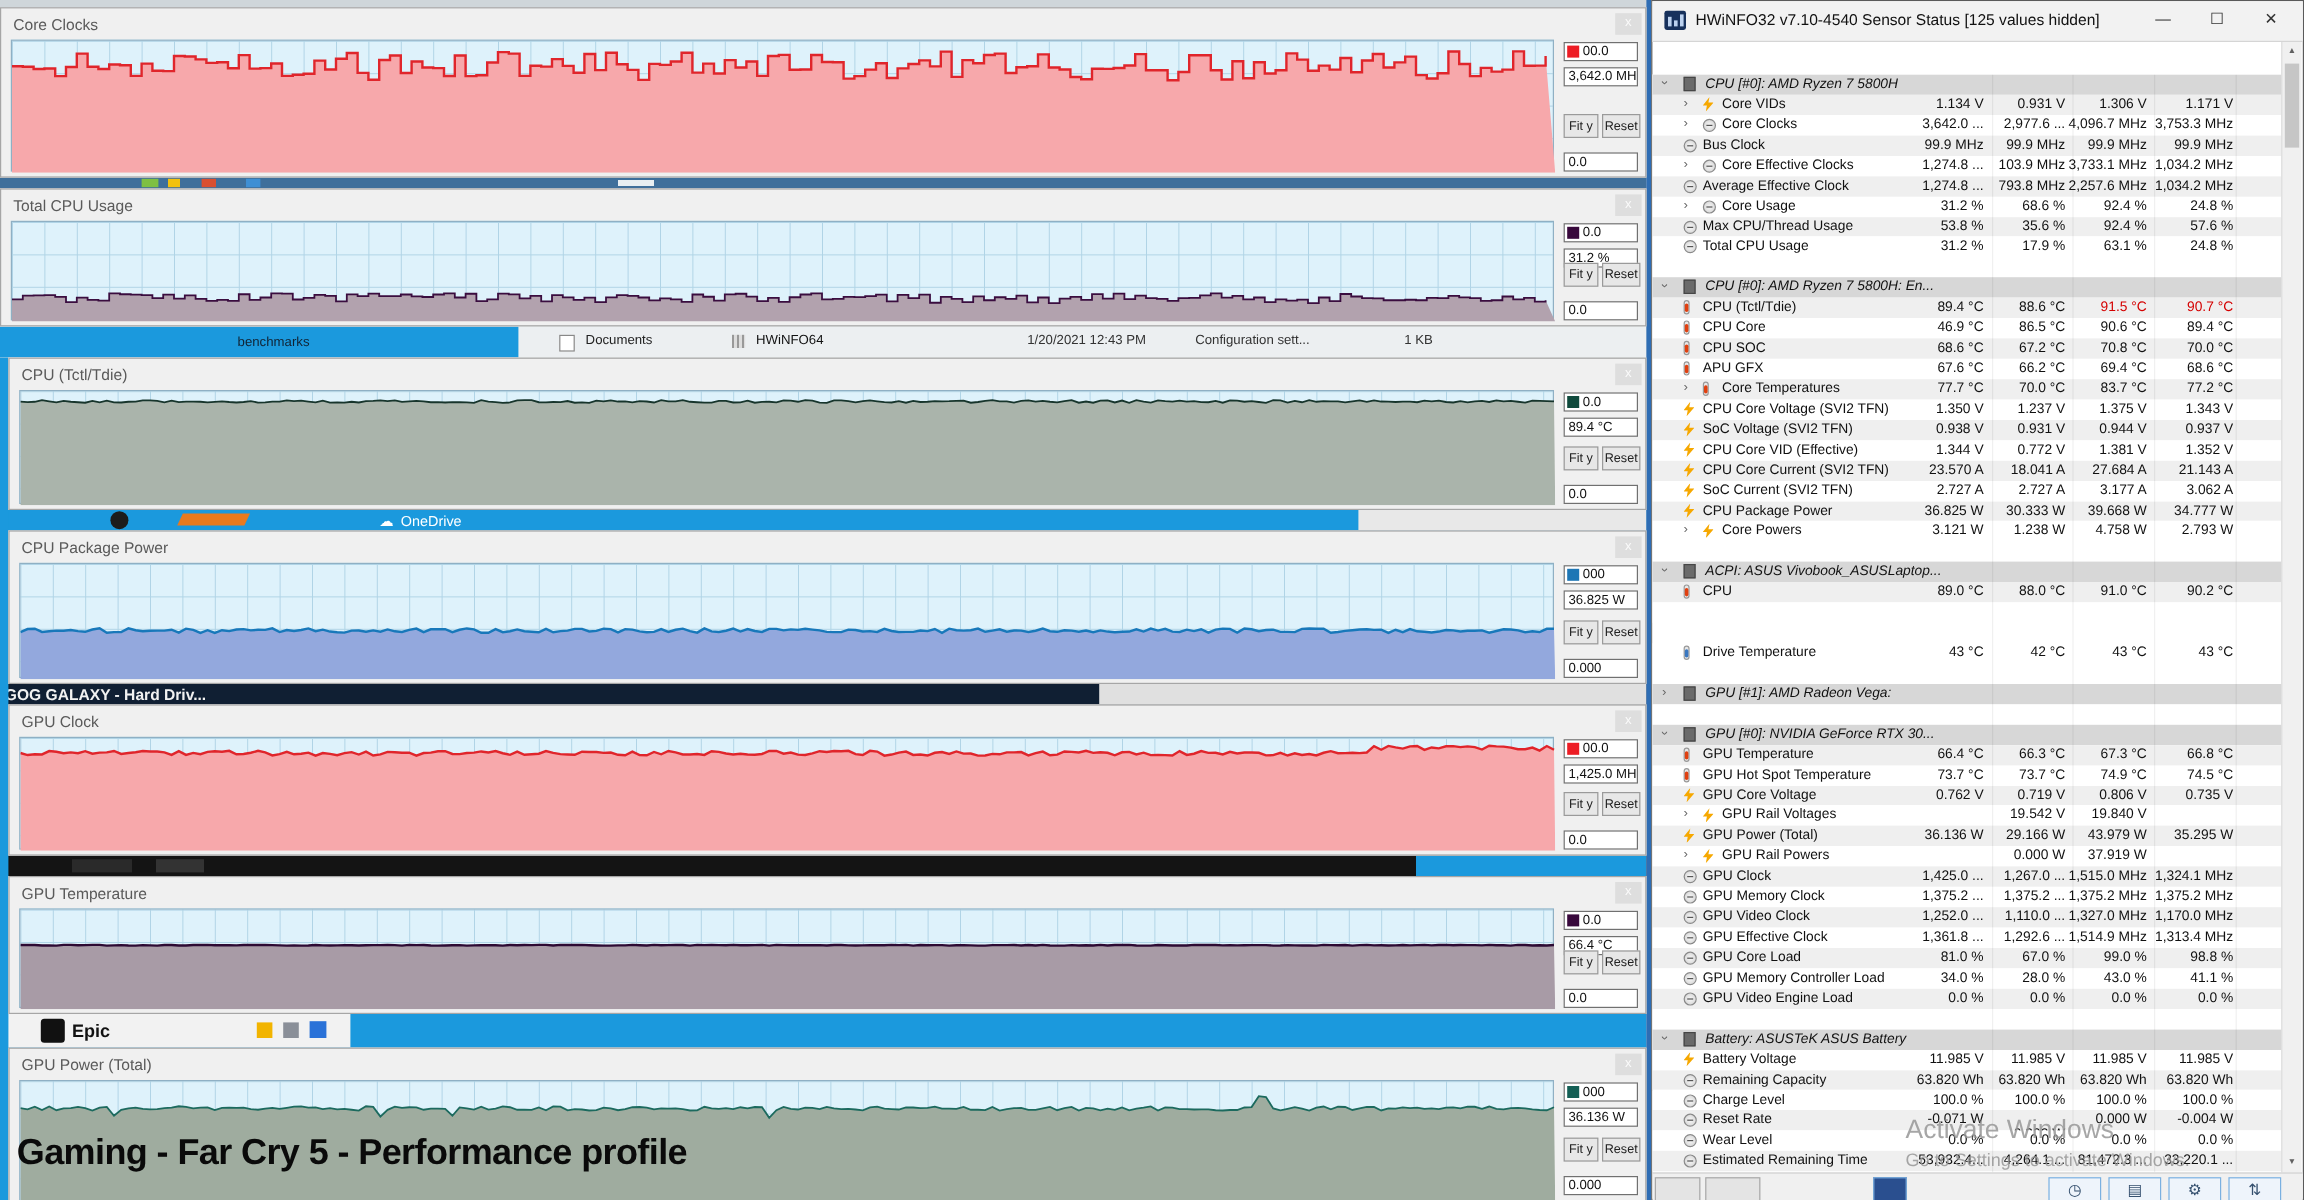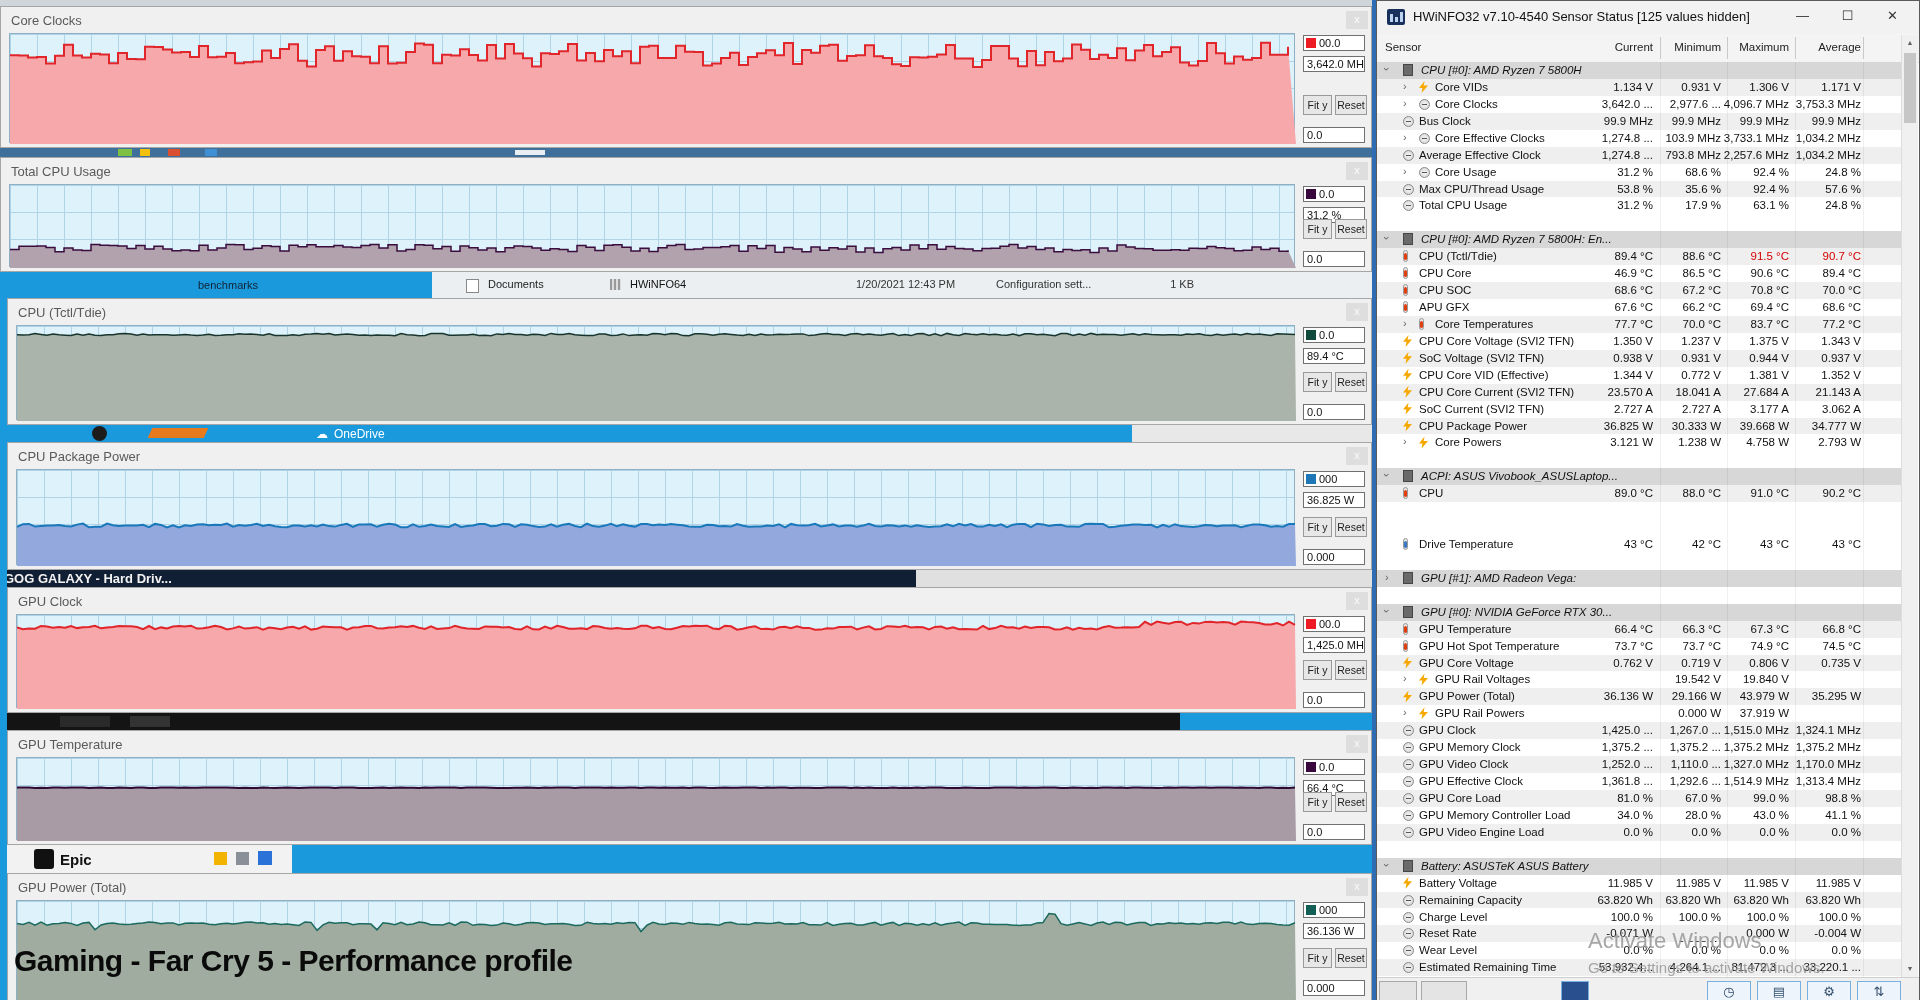--- a/index.html
+++ b/index.html
@@ -289,31 +289,20 @@
       <div id="hw-appicon">
           <i style="left:3px;height:8px;"></i>
           <i style="left:8px;height:5px;"></i>
           <i style="left:13px;height:10px;"></i>
         </div>
       <div id="hw-title">HWiNFO32 v7.10-4540 Sensor Status [125 values hidden]</div>
       <div class="cap" style="left:403px;">—</div>
       <div class="cap" style="left:448px;">☐</div>
       <div class="cap" style="left:493px;">✕</div>
     </div>
-    <div id="hw-header">
-      <div class="hcol" style="left:8px;text-align:left;">Sensor</div>
-      <div class="hcol" style="left:196px;width:80px;">Current</div>
-      <div class="hcol" style="left:264px;width:80px;">Minimum</div>
-      <div class="hcol" style="left:332px;width:80px;">Maximum</div>
-      <div class="hcol" style="left:400px;width:84px;">Average</div>
-      <div class="hsep" style="left:283px;"></div>
-      <div class="hsep" style="left:350px;"></div>
-      <div class="hsep" style="left:418px;"></div>
-      <div class="hsep" style="left:486px;"></div>
-    </div>
     <div id="hw-rows">
         <div class="hrow hg" style="top: 0px;">
           <span class="chev open" style="left:8px;">›</span>
           <span class="ic-chip" style="left:26px;"></span>
           <span class="hlab" style="left:44px;">CPU [#0]: AMD Ryzen 7 5800H</span>
           <span class="hv" style="left:196px;width:80px;"></span>
           <span class="hv" style="left:264px;width:80px;"></span>
           <span class="hv" style="left:332px;width:80px;"></span>
           <span class="hv" style="left:400px;width:84px;"></span>
         </div>

